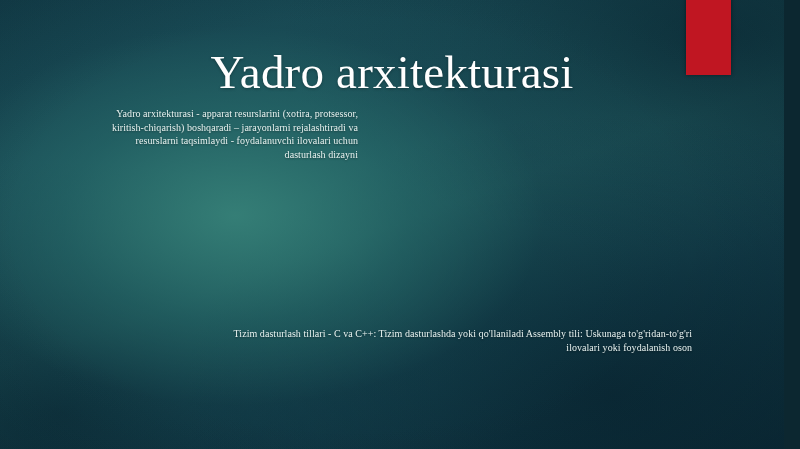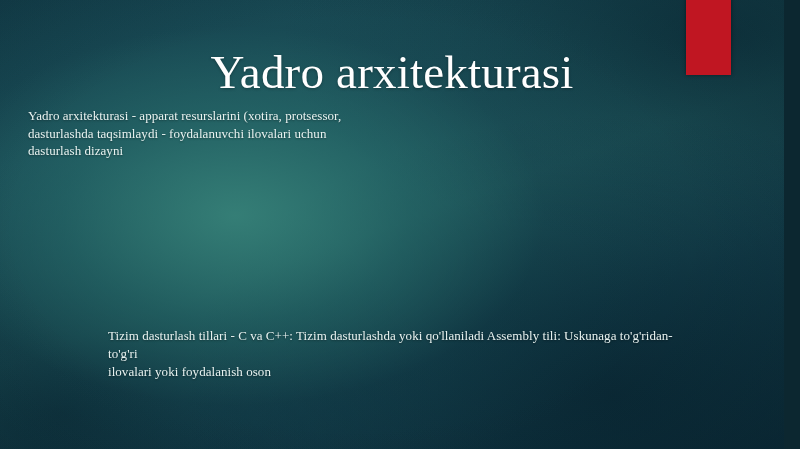--- a/index.html
+++ b/index.html
@@ -54,23 +54,23 @@
     color: #ffffff;
     font-size: 47px;
     line-height: 1.18;
     letter-spacing: 0.2px;
     font-weight: 400;
     text-shadow: 0 1px 3px rgba(0,0,0,0.30);
   }
 
   .body-block {
     position: absolute;
-    text-align: left;
+    text-align: right;
     color: #e9f3f1;
-    font-size: 13px;
+    font-size: 10px;
     line-height: 1.35;
     letter-spacing: 0.05px;
     text-shadow: 0 1px 2px rgba(0,0,0,0.35);
   }
 
   .body-top {
     left: 28px;
     top: 107px;
     width: 330px;
   }
@@ -92,21 +92,22 @@
 <div class="slide">
 
   <div class="vignette"></div>
 
   <div class="accent-bar"></div>
 
   <h1 class="title">Yadro arxitekturasi</h1>
 
   <div class="body-block body-top">
     <p>Yadro arxitekturasi - apparat resurslarini (xotira, protsessor,</p>
-    <p>dasturlashda taqsimlaydi - foydalanuvchi ilovalari uchun</p>
+    <p>kiritish-chiqarish) boshqaradi – jarayonlarni rejalashtiradi va</p>
+    <p>resurslarni taqsimlaydi - foydalanuvchi ilovalari uchun</p>
     <p>dasturlash dizayni</p>
   </div>
 
   <div class="body-block body-bottom">
     <p>Tizim dasturlash tillari - C va C++: Tizim dasturlashda yoki qo'llaniladi   Assembly tili: Uskunaga to'g'ridan-to'g'ri</p>
     <p>ilovalari yoki foydalanish oson</p>
   </div>
 
 </div>
 

